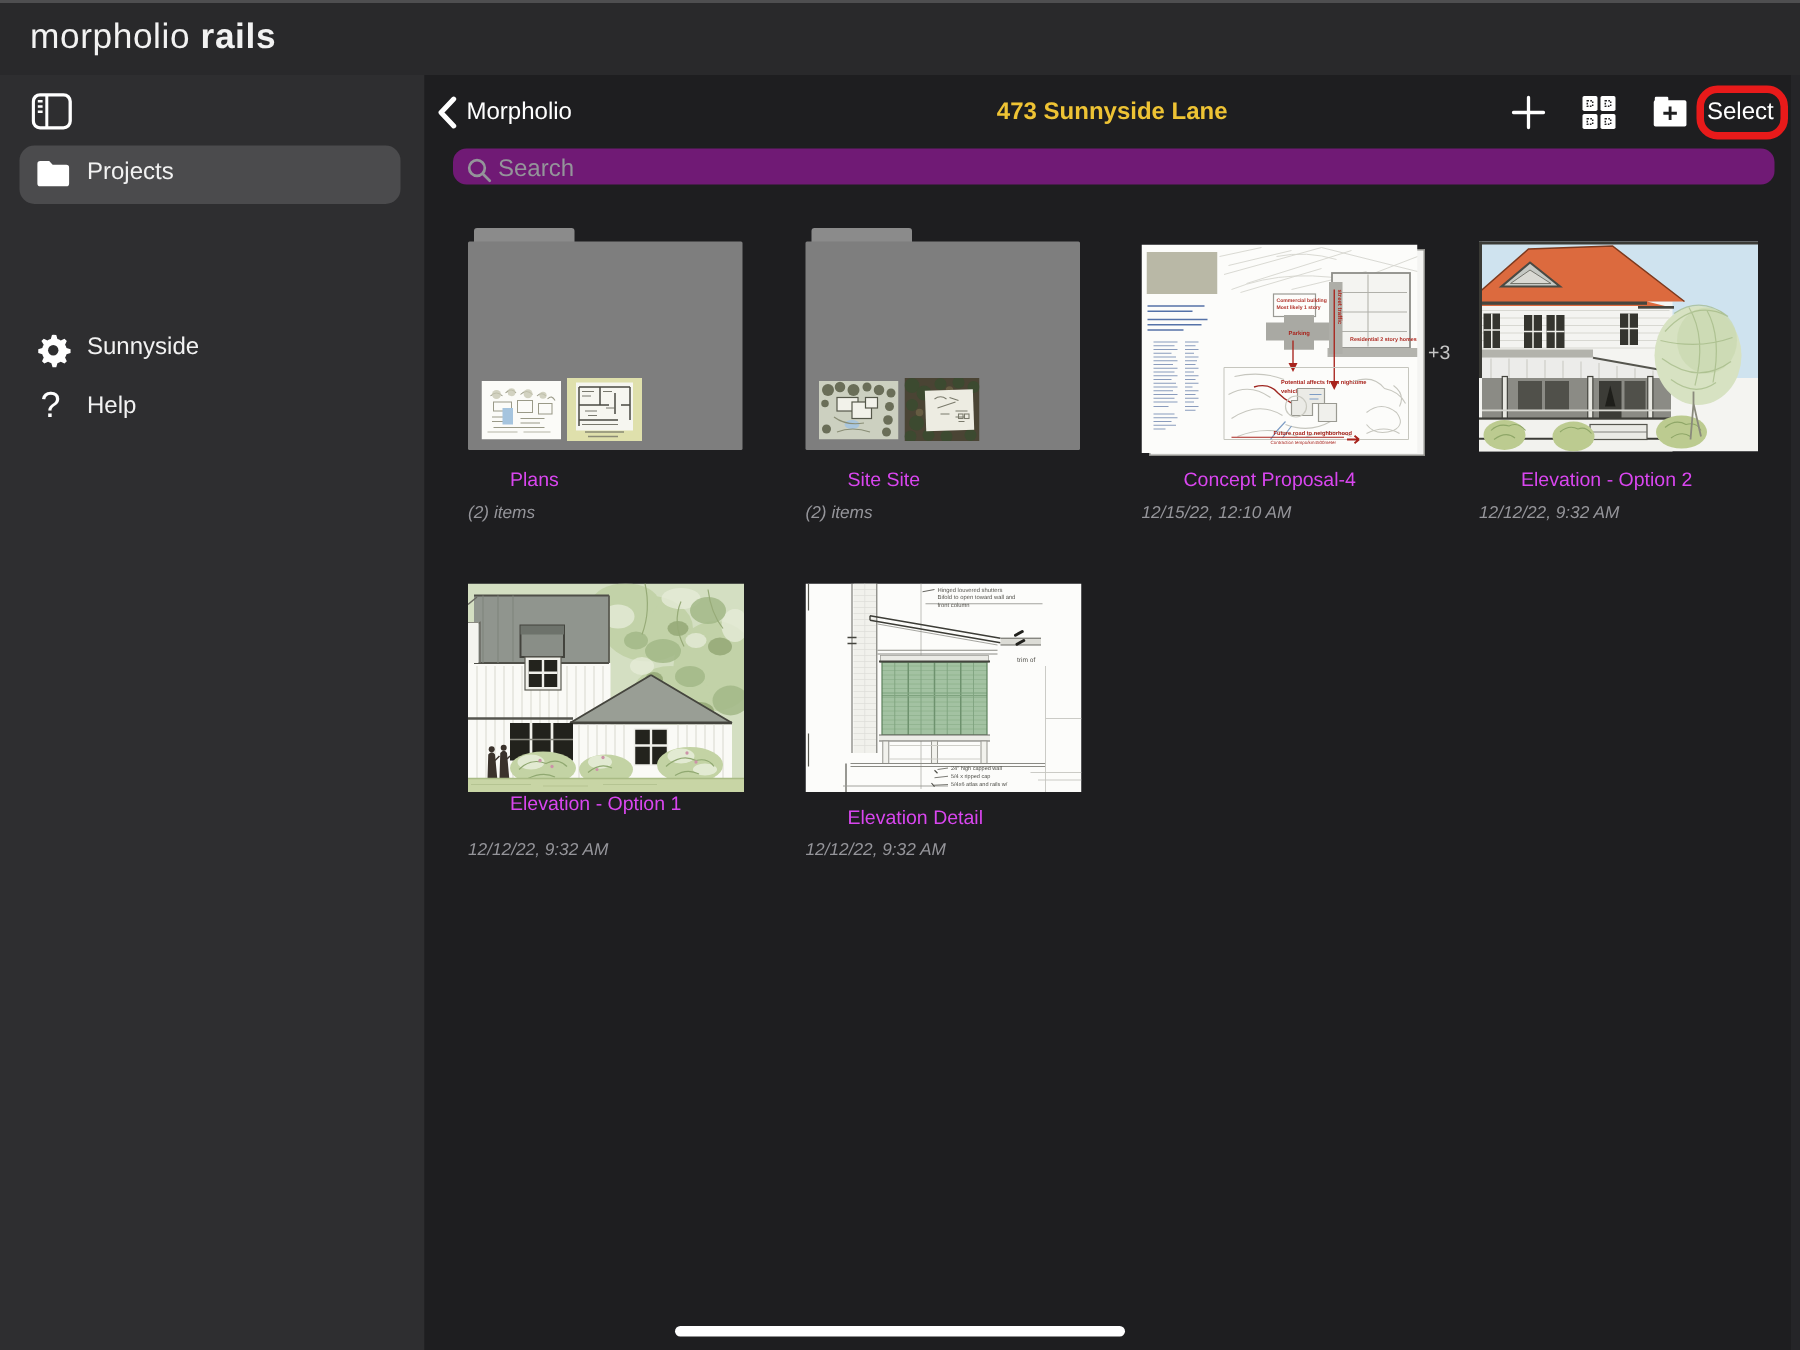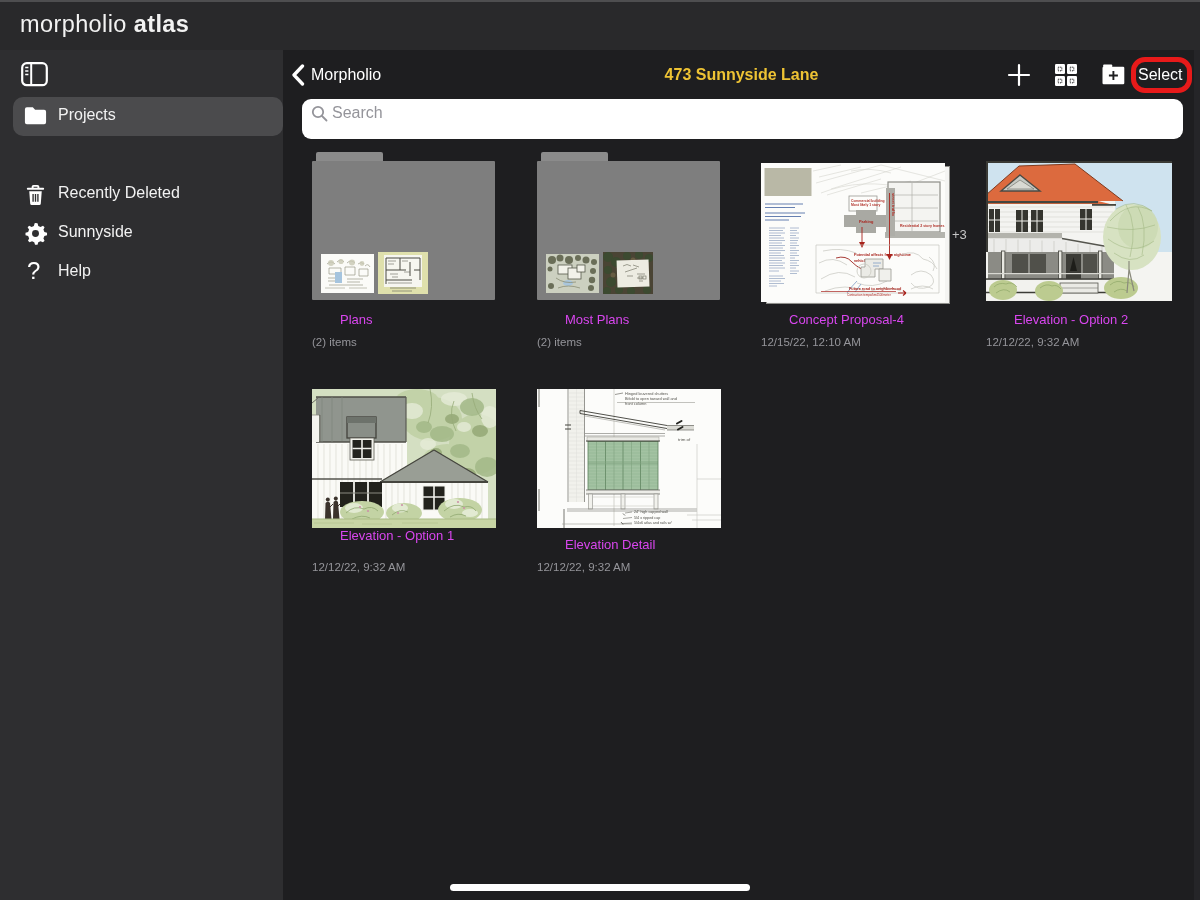--- a/index.html
+++ b/index.html
@@ -5,55 +5,46 @@
   html,body {margin:0;padding:0;}
   body {width:1200px;height:900px;background:#1e1e20;font-family:"Liberation Sans",sans-serif;overflow:hidden;position:relative;}
   .header {position:absolute;left:0;top:0;width:1200px;height:50px;background:#29292b;border-top:2px solid #4e4e50;box-sizing:border-box;}
   .logo {position:absolute;left:20px;top:9px;font-size:23.5px;color:#f2f2f2;font-weight:400;letter-spacing:0.4px;}
   .logo b {font-weight:700;}
   .sidebar {position:absolute;left:0;top:50px;width:283px;height:850px;background:#2e2e30;}
   .main {position:absolute;left:283px;top:50px;width:917px;height:850px;background:#1e1e20;}
   .srow {position:absolute;left:13px;width:254px;height:39px;border-radius:10px;color:#f2f2f2;font-size:16px;}
   .srow .ic {position:absolute;left:10px;top:7px;width:25px;height:25px;}
   .srow .tx {position:absolute;left:45px;top:9px;}
-  .sel {background:#4b4b4d;padding-left:16px;}
+  .sel {background:#4b4b4d;}
   .navtxt {position:absolute;color:#fff;font-size:16px;}
   .title {position:absolute;top:66px;left:283px;width:917px;text-align:center;color:#eec334;font-size:16px;font-weight:bold;}
-  .search {position:absolute;left:302px;top:99px;width:881px;height:40px;background:#ffffff;border-radius:9px;}
+  .search {position:absolute;left:302px;top:99px;width:881px;height:24px;background:#701a75;border-radius:9px;}
   .search .ph {position:absolute;left:30px;top:5px;color:#94949a;font-size:16px;}
   .card {position:absolute;width:183px;}
   .lab {position:absolute;color:#d946ef;font-size:13px;top:0;margin-left:28px;}
-  .sub {position:absolute;color:#95959a;font-size:11.5px;}
+  .sub {position:absolute;color:#95959a;font-size:11.5px;font-style:italic;}
   .homebar {position:absolute;left:450px;top:884px;width:300px;height:7px;border-radius:4px;background:#fff;}
 </style>
 </head>
 <body>
   <div class="header">
-    <div class="logo">morpholio <b>atlas</b></div>
+    <div class="logo">morpholio <b>rails</b></div>
   </div>
   <div class="sidebar">
     <svg style="position:absolute;left:21px;top:12px" width="27" height="25" viewBox="0 0 27 25">
       <rect x="1.2" y="1.2" width="24.6" height="22" rx="4.5" fill="none" stroke="#fff" stroke-width="2.2"></rect>
       <path d="M10.2 1.5 V23" stroke="#fff" stroke-width="2"></path>
       <path d="M4.2 5.5 h3.2 M4.2 9 h3.2 M4.2 12.5 h3.2" stroke="#fff" stroke-width="1.6"></path>
     </svg>
     <div class="srow sel" style="top:47px">
       <svg class="ic" viewBox="0 0 26 26">
         <path d="M2 5.5 a2 2 0 0 1 2-2 h6.2 l2.4 2.6 H22 a2 2 0 0 1 2 2 V19 a2 2 0 0 1-2 2 H4 a2 2 0 0 1-2-2 Z" fill="#fff"></path>
       </svg>
       <div class="tx">Projects</div>
-    </div>
-    <div class="srow" style="top:125px">
-      <svg class="ic" viewBox="0 0 26 26">
-        <path d="M5 7 h16" stroke="#fff" stroke-width="2" stroke-linecap="round"></path>
-        <path d="M10 7 v-2 a1 1 0 0 1 1-1 h4 a1 1 0 0 1 1 1 v2" stroke="#fff" stroke-width="2" fill="none"></path>
-        <path d="M6.5 9.5 h13 l-1 13 a1.5 1.5 0 0 1 -1.5 1.3 h-8 a1.5 1.5 0 0 1 -1.5 -1.3 Z" fill="#fff"></path>
-        <path d="M10.5 12.5 v8 M13 12.5 v8 M15.5 12.5 v8" stroke="#2e2e30" stroke-width="1.4"></path>
-      </svg>
-      <div class="tx">Recently Deleted</div>
     </div>
     <div class="srow" style="top:164px">
       <svg class="ic" viewBox="0 0 26 26">
         <path fill="#fff" d="M13 2.2 l2.1 0.2 .8 2.8 a8.3 8.3 0 0 1 2.3 1l2.6-1.2 1.6 1.6-1.2 2.6a8.3 8.3 0 0 1 1 2.3l2.8.8v2.6l-2.8.8a8.3 8.3 0 0 1-1 2.3l1.2 2.6-1.6 1.6-2.6-1.2a8.3 8.3 0 0 1-2.3 1l-.8 2.8h-2.6l-.8-2.8a8.3 8.3 0 0 1-2.3-1l-2.6 1.2-1.6-1.6 1.2-2.6a8.3 8.3 0 0 1-1-2.3l-2.8-.8v-2.6l2.8-.8a8.3 8.3 0 0 1 1-2.3L4.8 6.6 6.4 5l2.6 1.2a8.3 8.3 0 0 1 2.3-1l.8-2.8z"></path>
         <circle cx="13" cy="13" r="3.6" fill="#2e2e30"></circle>
       </svg>
       <div class="tx">Sunnyside</div>
     </div>
     <div class="srow" style="top:203px">
       <div style="position:absolute;left:14px;top:4px;font-size:24px;color:#fff;">?</div>
@@ -178,21 +169,21 @@
         <circle cx="42" cy="30" r="3"></circle>
         <circle cx="30" cy="8" r="2.5"></circle>
       </g>
       <rect x="14" y="8" width="32" height="27" fill="#edece2" transform="rotate(-2 30 21)"></rect>
       <g stroke="#7a7a6c" stroke-width="0.7" fill="none">
         <path d="M20 14 q4 -3 8 0 M30 13 l6 2 M22 20 l12 -4 M24 24 h6 M34 22 h8 M34 26 h6 M36 29 h4"></path>
         <rect x="36" y="24" width="3" height="3"></rect>
         <rect x="40" y="24" width="3" height="3"></rect>
       </g>
     </svg>
-    <div class="lab" style="top:162px;">Most Plans</div>
+    <div class="lab" style="top:162px;">Site Site</div>
     <div class="sub" style="top:186px;">(2) items</div>
   </div>
 
   <div class="card" style="left:761px;top:150px;">
     <div style="position:absolute;left:5px;top:16px;width:184px;height:138px;background:#f4f4f2;border:1px solid #8f8f8b;box-sizing:border-box;"></div>
     <svg style="position:absolute;left:0;top:13px" width="184" height="139" viewBox="0 0 184 139">
       <rect width="184" height="139" fill="#fcfcfa"></rect>
       <rect x="3.5" y="5" width="47" height="28" fill="#b9b8a6"></rect>
       <g stroke="#d5d5ce" stroke-width="0.6" fill="none">
         <path d="M55 20 L120 2 M70 26 L140 4 M120 2 L184 18 M140 25 L184 8 M60 30 Q100 14 150 26 M52 8 L80 2 M58 14 L100 4 M66 32 L120 16 M100 30 L150 18 M90 8 q20 -4 40 2"></path>

